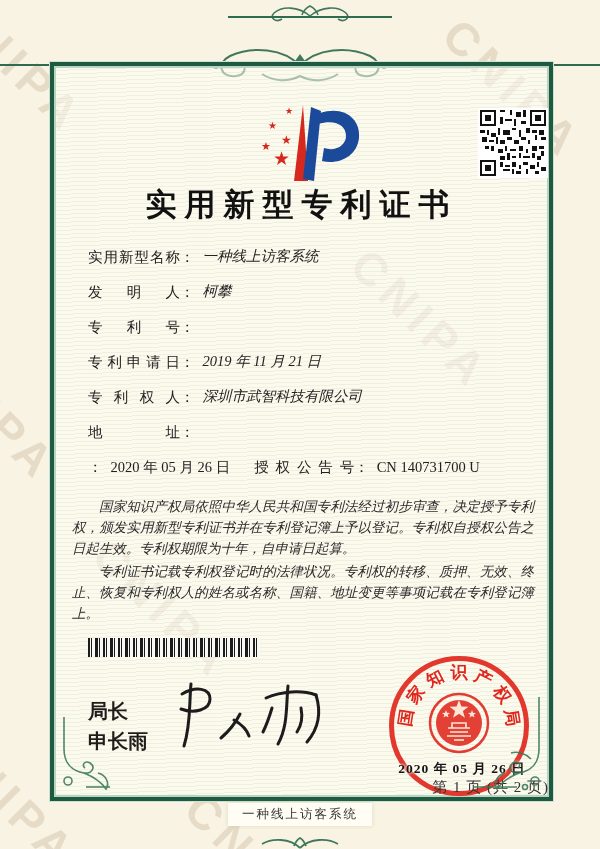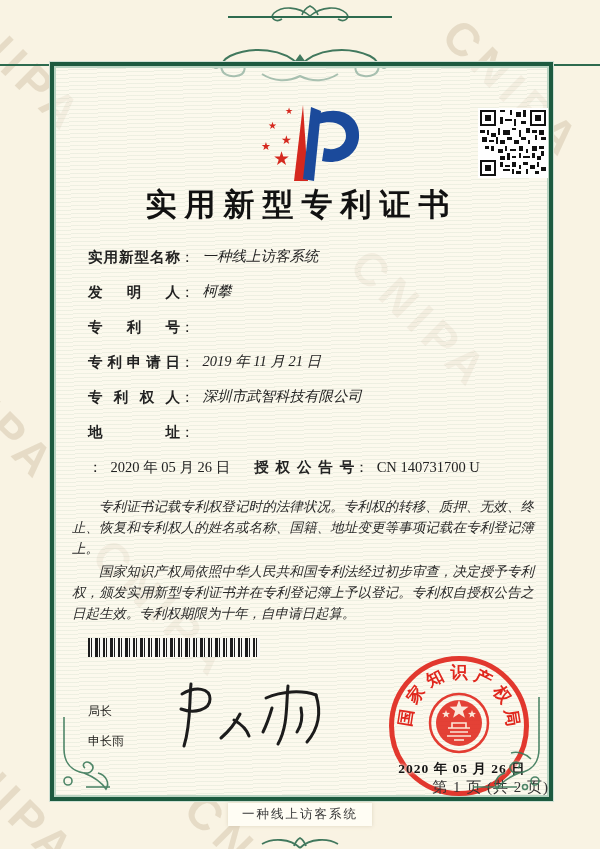--- a/index.html
+++ b/index.html
@@ -31,38 +31,38 @@
   
   #logo{position:absolute;left:193px;top:33px;width:120px;height:86px;}
   #logo .star{position:absolute;color:#d5281e;line-height:1;}
 
   
   #qr{position:absolute;left:424px;top:42px;width:66px;height:66px;background:#fff;padding:2px;}
 
   
   #fields{position:absolute;left:34px;top:181px;width:436px;font-size:14.5px;color:#222;}
   .frow{display:flex;line-height:20px;margin-bottom:15px;}
-  .flabel{width:92px;text-align:justify;text-align-last:justify;flex:none;font-weight:bold;}
+  .flabel{width:92px;text-align:justify;text-align-last:justify;flex:none;}
   .fcolon{flex:none;margin-right:8px;}
   .fvalue{flex:1;line-height:17px;padding-top:1px;font-style:italic;}
   .fgroup2{display:flex;margin-left:24px;}
   .fgroup2 .flabel{width:100px;}
 
   
   #body-text{position:absolute;left:18px;top:430px;width:462px;font-size:13.5px;line-height:21px;
              color:#2a2a2a;text-align:justify;font-style:italic;}
   #body-text p{margin:0 0 2px 0;text-indent:2em;}
 
   
   #barcode{position:absolute;left:34px;top:572px;width:172px;height:19px;
            background:repeating-linear-gradient(90deg,#1c1c1c 0 2px,#f8f8f4 2px 3px,#1c1c1c 3px 4px,
              #f8f8f4 4px 7px,#1c1c1c 7px 10px,#f8f8f4 10px 11px,#1c1c1c 11px 12px,#f8f8f4 12px 15px);}
 
   
-  #signer{position:absolute;left:34px;top:630px;font-size:12px;color:#1e1d1a;font-weight:normal;line-height:30px;}
+  #signer{position:absolute;left:34px;top:630px;font-size:20px;color:#1e1d1a;font-weight:bold;line-height:30px;}
   #signature{position:absolute;left:100px;top:612px;}
 
   
   #seal{position:absolute;left:335px;top:590px;width:140px;height:140px;}
   #seal .ring{position:absolute;inset:0;border-radius:50%;border:5px solid rgba(224,39,29,0.92);}
   #seal .sealchar{position:absolute;left:50%;top:50%;width:20px;height:20px;margin:-10px 0 0 -10px;
         text-align:center;font-size:17px;font-weight:bold;color:#e0271d;line-height:20px;}
   #seal-date{position:absolute;left:320px;top:694px;width:176px;text-align:center;font-size:13.5px;
         font-weight:bold;color:#141414;letter-spacing:1px;
         text-shadow:0 0 3px #fdf9ee,0 0 3px #fdf9ee;}
@@ -247,22 +247,22 @@
         <span>2020 年 05 月 26 日</span>
         <span class="fgroup2">
           <span class="flabel">授权公告号</span>
             <span class="fcolon">：</span>
           <span>CN 140731700 U</span>
         </span>
       </div>
     </div>
 
     <div id="body-text">
+      <p>国家知识产权局依照中华人民共和国专利法经过初步审查，决定授予专利权，颁发实用新型专利证书并在专利登记簿上予以登记。专利权自授权公告之日起生效。专利权期限为十年，自申请日起算。</p>
       <p>专利证书记载专利权登记时的法律状况。专利权的转移、质押、无效、终止、恢复和专利权人的姓名或名称、国籍、地址变更等事项记载在专利登记簿上。</p>
-      <p>国家知识产权局依照中华人民共和国专利法经过初步审查，决定授予专利权，颁发实用新型专利证书并在专利登记簿上予以登记。专利权自授权公告之日起生效。专利权期限为十年，自申请日起算。</p>
     </div>
 
     <div id="barcode"></div>
 
     <div id="signer">
       <div>局长</div>
       <div>申长雨</div>
     </div>
 
     <svg id="signature" width="180" height="78" viewBox="0 0 180 78">

